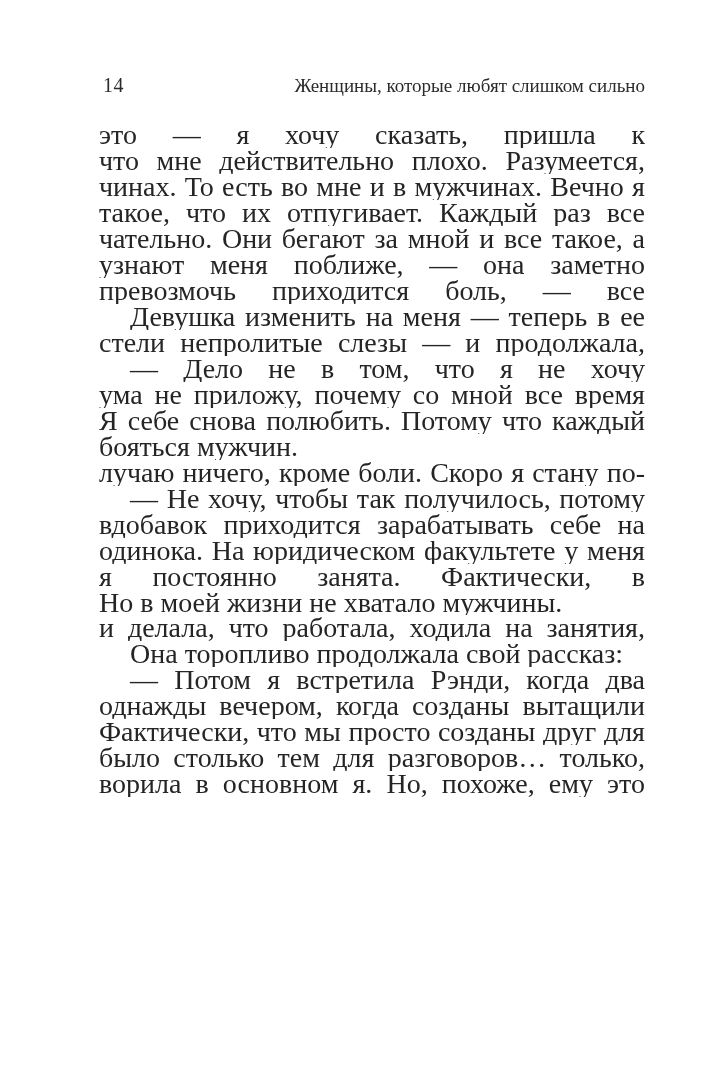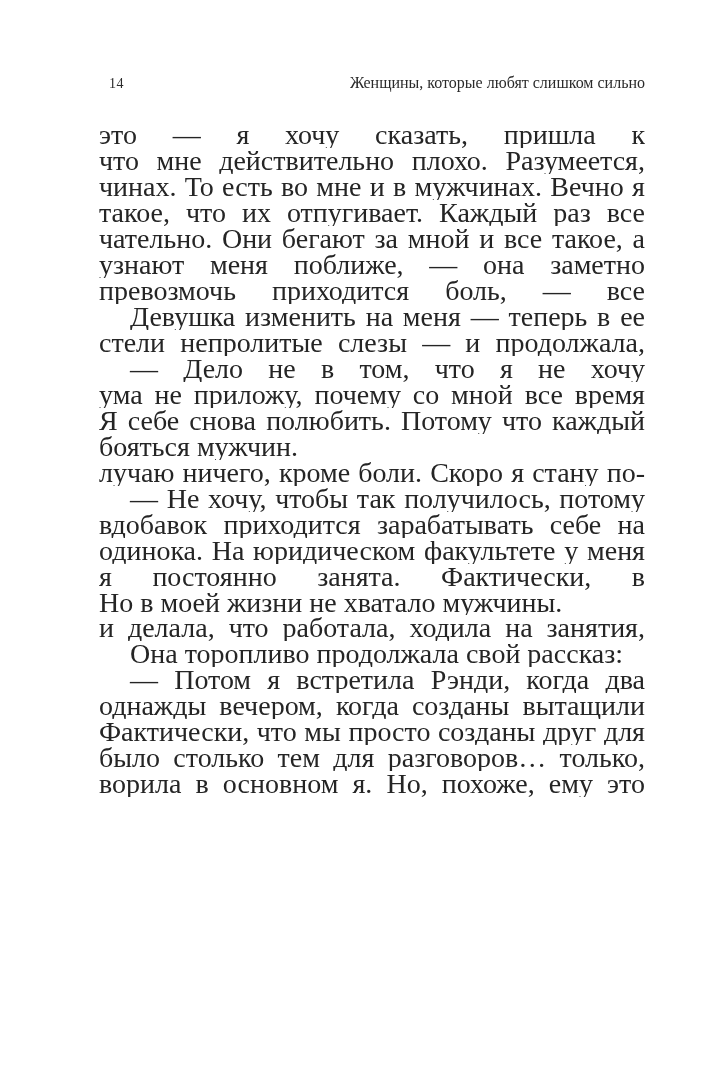--- a/index.html
+++ b/index.html
@@ -16,27 +16,26 @@
   .page-header {
     position: absolute;
     top: 74px;
     left: 103px;
     width: 542px;
     display: flex;
     justify-content: space-between;
     align-items: baseline;
   }
   .page-number {
-    font-size: 14px;
+    font-size: 20px;
     letter-spacing: 0.5px;
     color: #2b2b2b;
-    margin-left: 6px;
   }
   .running-title {
-    font-size: 16px;
+    font-size: 19px;
     color: #2b2b2b;
     text-align: right;
   }
   .page-body {
     position: absolute;
     top: 122px;
     left: 99px;
     width: 546px;
     font-size: 28px;
     line-height: 25.7px;

